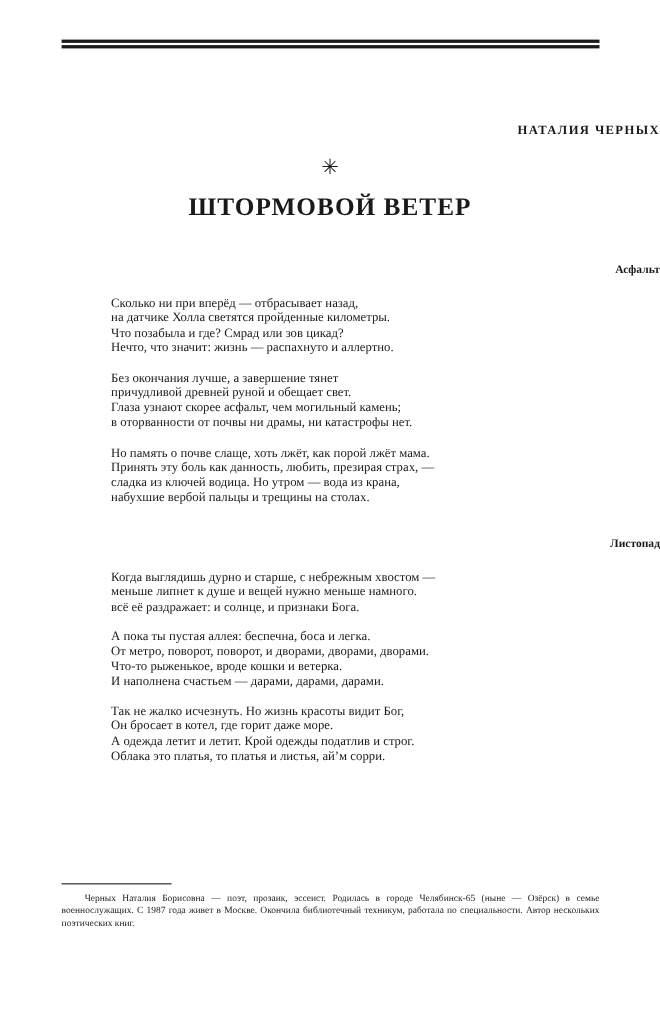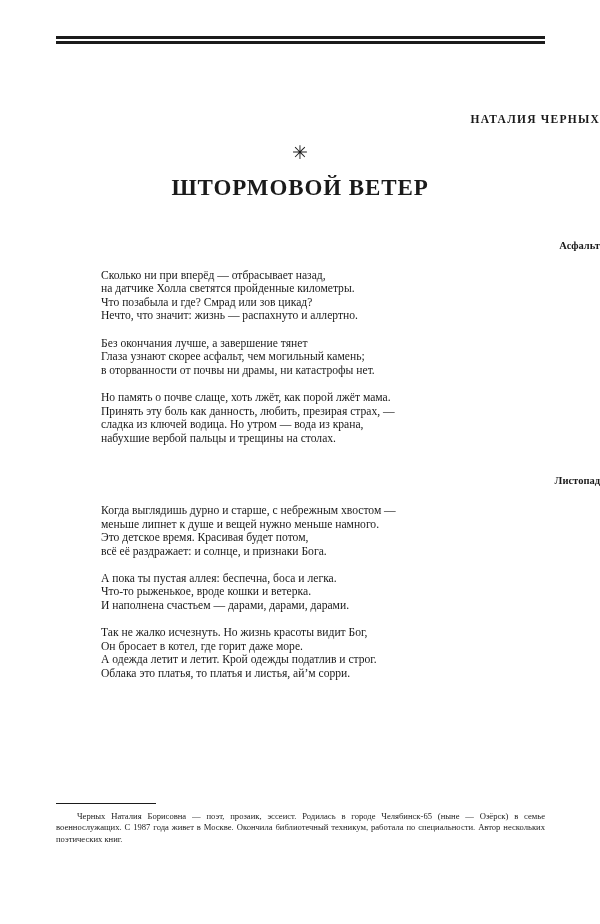--- a/index.html
+++ b/index.html
@@ -149,42 +149,43 @@
         <div class="poem-title">Асфальт</div>
         <div class="stanzas">
           <div class="stanza">
             <div class="line">Сколько ни при вперёд — отбрасывает назад,</div>
             <div class="line">на датчике Холла светятся пройденные километры.</div>
             <div class="line">Что позабыла и где? Смрад или зов цикад?</div>
             <div class="line">Нечто, что значит: жизнь — распахнуто и аллертно.</div>
           </div>
           <div class="stanza">
             <div class="line">Без окончания лучше, а завершение тянет</div>
+            <div class="line">причудливой древней руной и обещает свет.</div>
             <div class="line">Глаза узнают скорее асфальт, чем могильный камень;</div>
             <div class="line">в оторванности от почвы ни драмы, ни катастрофы нет.</div>
           </div>
           <div class="stanza">
             <div class="line">Но память о почве слаще, хоть лжёт, как порой лжёт мама.</div>
             <div class="line">Принять эту боль как данность, любить, презирая страх, —</div>
             <div class="line">сладка из ключей водица. Но утром — вода из крана,</div>
             <div class="line">набухшие вербой пальцы и трещины на столах.</div>
           </div>
         </div>
       </div>
       <div class="poem">
         <div class="poem-title">Листопад</div>
         <div class="stanzas">
           <div class="stanza">
             <div class="line">Когда выглядишь дурно и старше, с небрежным хвостом —</div>
             <div class="line">меньше липнет к душе и вещей нужно меньше намного.</div>
-            <div class="line">Это детское время. Красивая будет потом,</div>
             <div class="line">всё её раздражает: и солнце, и признаки Бога.</div>
           </div>
           <div class="stanza">
             <div class="line">А пока ты пустая аллея: беспечна, боса и легка.</div>
+            <div class="line">От метро, поворот, поворот, и дворами, дворами, дворами.</div>
             <div class="line">Что-то рыженькое, вроде кошки и ветерка.</div>
             <div class="line">И наполнена счастьем — дарами, дарами, дарами.</div>
           </div>
           <div class="stanza">
             <div class="line">Так не жалко исчезнуть. Но жизнь красоты видит Бог,</div>
             <div class="line">Он бросает в котел, где горит даже море.</div>
             <div class="line">А одежда летит и летит. Крой одежды податлив и строг.</div>
             <div class="line">Облака это платья, то платья и листья, ай’м сорри.</div>
           </div>
         </div>

